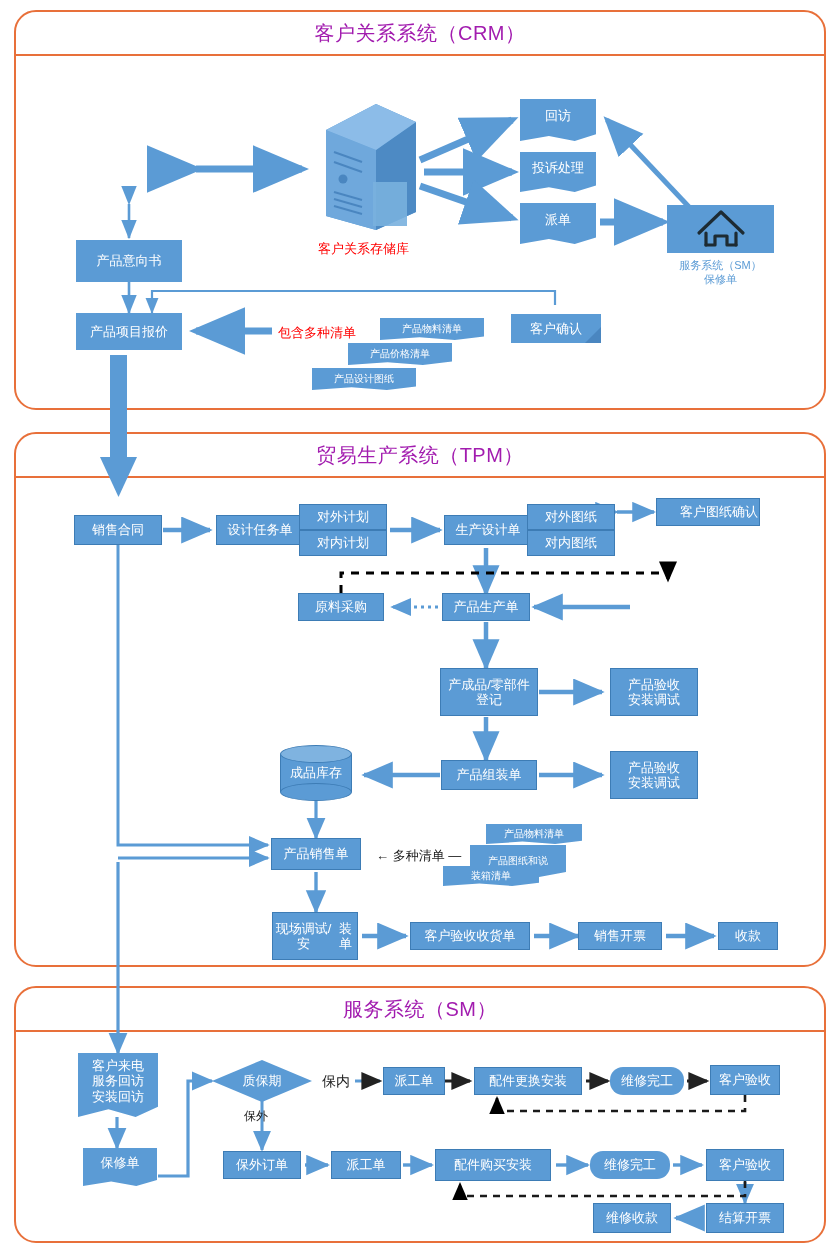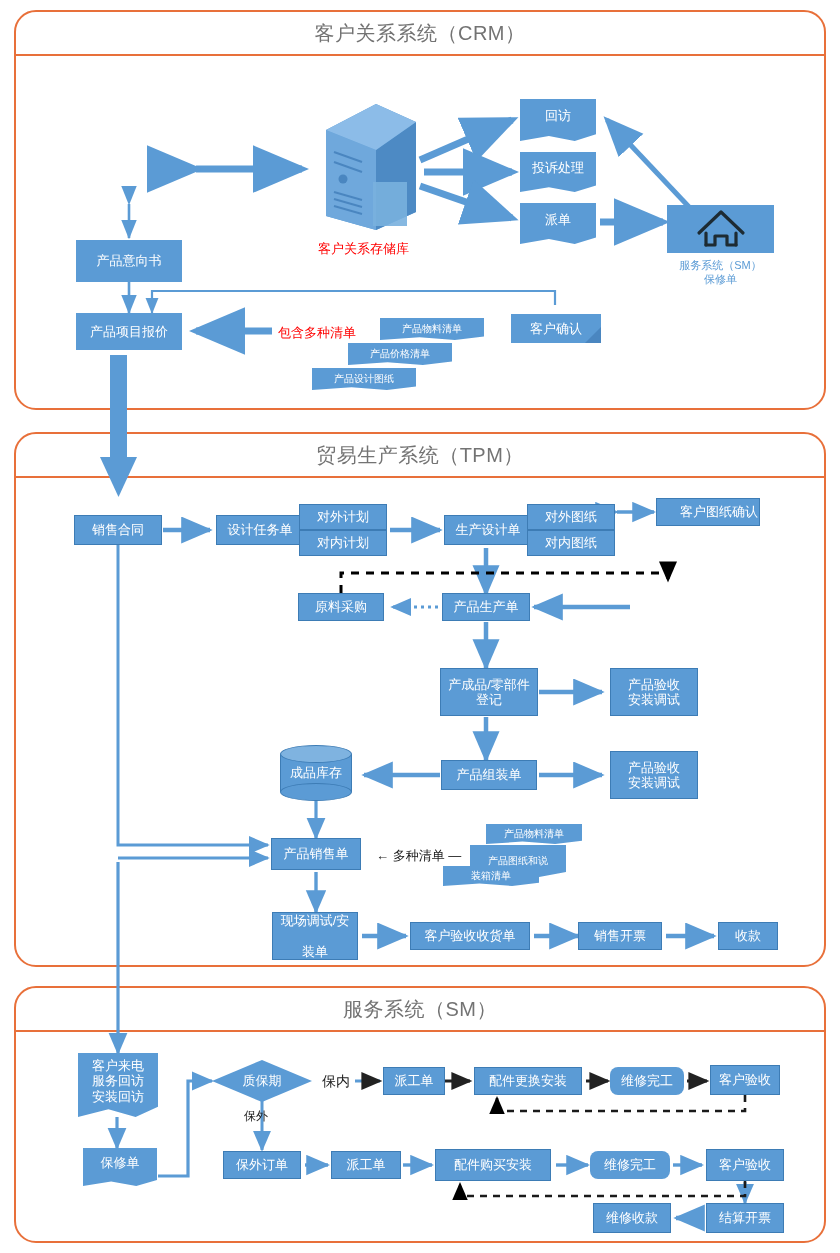--- a/index.html
+++ b/index.html
@@ -23,41 +23,41 @@
     background: transparent;
   }
   .panel-hdr {
     position: absolute;
     left: 0; right: 0; top: 0;
     height: 44px;
     border-bottom: 2px solid #E8703A;
     display: flex;
     align-items: center;
     justify-content: center;
-    color: #737373;
+    color: #a21caf;
     font-size: 20px;
     letter-spacing: .5px;
     pointer-events: none;
   }
   
   .node {
     position: absolute;
     background: #5B9BD5;
     color: #ffffff;
     display: flex;
     align-items: center;
     justify-content: center;
     text-align: center;
     line-height: 1.18;
     font-size: 13px;
     z-index: 5;
   }
   .node.xs  { font-size: 10px; }
   .node.bordered { border: 1px solid #3d7cb5; }
-  .node.rounded  { border-radius: 8px; }
+  .node.rounded  { border-radius: 13px; }
   
   .node.wave {
     -webkit-clip-path: polygon(0 0, 100% 0, 100% 84%, 72% 100%, 38% 88%, 0 100%);
             clip-path: polygon(0 0, 100% 0, 100% 84%, 72% 100%, 38% 88%, 0 100%);
     background: #5B9BD5;
   }
   .node.wave-in { padding-bottom: 8px; }
   
   .node.fold::after {
     content:"";
@@ -337,21 +337,21 @@
   <div class="lbl-dark" style="left:376px; top:847px; font-size:13px;">
     <span>←</span>
     <span>多种清单</span>
     <span>—</span>
   </div>
 
   <div class="node wave xs" style="left:486px; top:824px; width:96px; height:20px;">产品物料清单</div>
   <div class="node wave xs" style="left:470px; top:845px; width:96px; height:32px;">产品图纸和说</div>
   <div class="node wave xs" style="left:443px; top:866px; width:96px; height:20px;">装箱清单</div>
 
-  <div class="node bordered" style="left:272px; top:912px; width:86px; height:48px; flex-direction:column;justify-content:space-between;">
+  <div class="node bordered" style="left:272px; top:912px; width:86px; height:48px; flex-direction:row;">
     <span>现场调试/安</span>
     <span>装单</span>
   </div>
 
   <div class="node bordered" style="left:410px; top:922px; width:120px; height:28px;">客户验收收货单</div>
 
   <div class="node bordered" style="left:578px; top:922px; width:84px; height:28px;">销售开票</div>
 
   <div class="node bordered" style="left:718px; top:922px; width:60px; height:28px;">收款</div>
 

